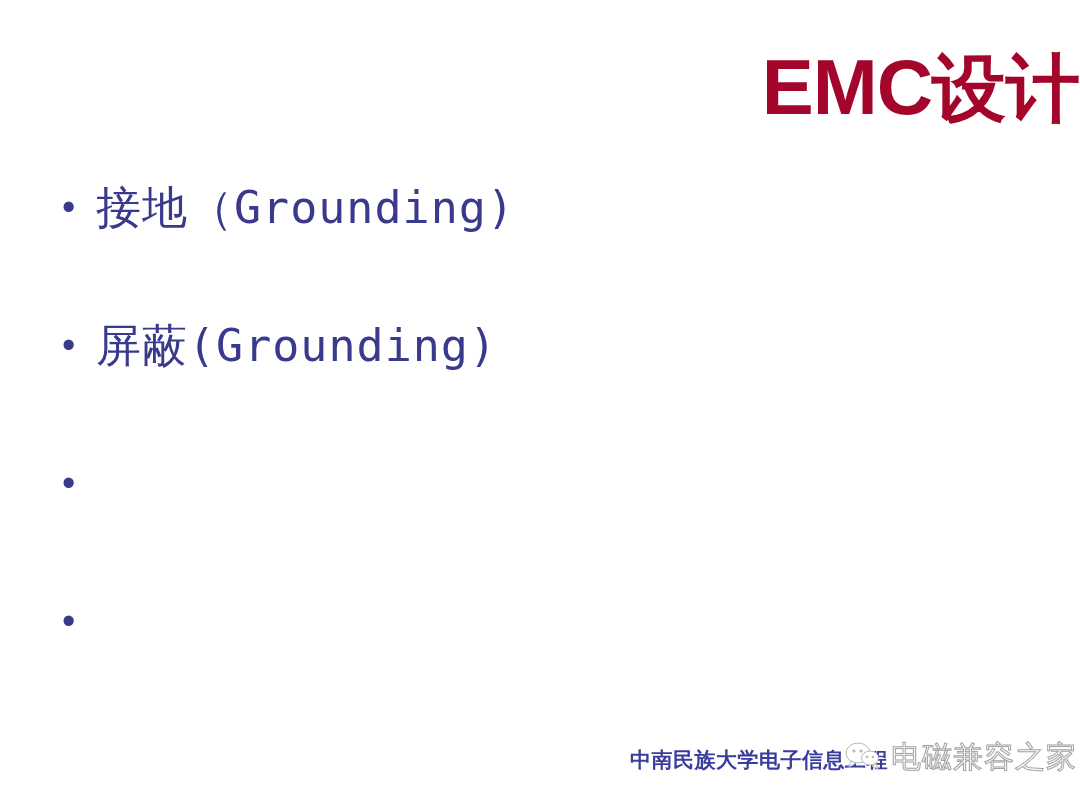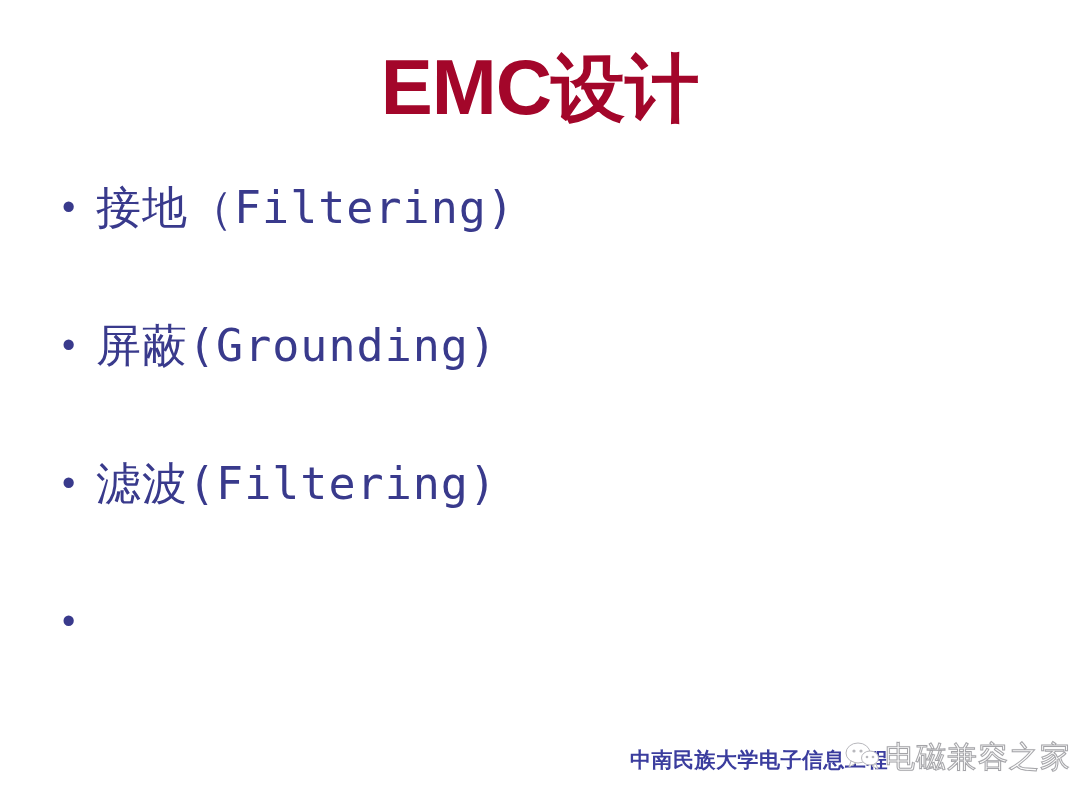--- a/index.html
+++ b/index.html
@@ -17,21 +17,21 @@
     background: #ffffff;
     overflow: hidden;
   }
 
   
   #slide-title {
     position: absolute;
     left: 0;
     top: 48px;
     width: 1080px;
-    text-align: center;
+    text-align: right;
     line-height: 1;
     white-space: nowrap;
   }
   #slide-title .t-latin {
     font-family: "Liberation Sans", sans-serif;
     font-weight: bold;
     font-size: 78px;
     letter-spacing: -1px;
     color: #A3062A;
   }
@@ -90,21 +90,21 @@
     z-index: 2;
   }
 
   
   #watermark {
     position: absolute;
     left: 845px;
     top: 740px;
     display: flex;
     align-items: center;
-    gap: 6px;
+    gap: 12px;
     z-index: 3;
     pointer-events: none;
     white-space: nowrap;
   }
   #watermark .wm-icon {
     flex: 0 0 auto;
     display: block;
   }
   #watermark .wm-text {
     font-family: "DejaVu Serif", "Liberation Serif", serif;
@@ -122,31 +122,30 @@
 <div id="slide">
 
   <div id="slide-title">
     <span class="t-latin">EMC</span><span class="t-cjk">设计</span>
   </div>
 
   <div id="bullet-list">
 
     <div class="bullet-row">
       <span class="bullet-marker">•</span>
-      <span class="bullet-text">接地（Filtering)</span>
+      <span class="bullet-text">接地（Grounding)</span>
     </div>
 
     <div class="bullet-row">
       <span class="bullet-marker">•</span>
       <span class="bullet-text">屏蔽(Grounding)</span>
     </div>
 
     <div class="bullet-row">
       <span class="bullet-marker">•</span>
-      <span class="bullet-text">滤波(Filtering)</span>
     </div>
 
     <div class="bullet-row">
       <span class="bullet-marker">•</span>
     </div>
 
   </div>
 
   <div id="footer-credit">中南民族大学电子信息工程</div>
 

